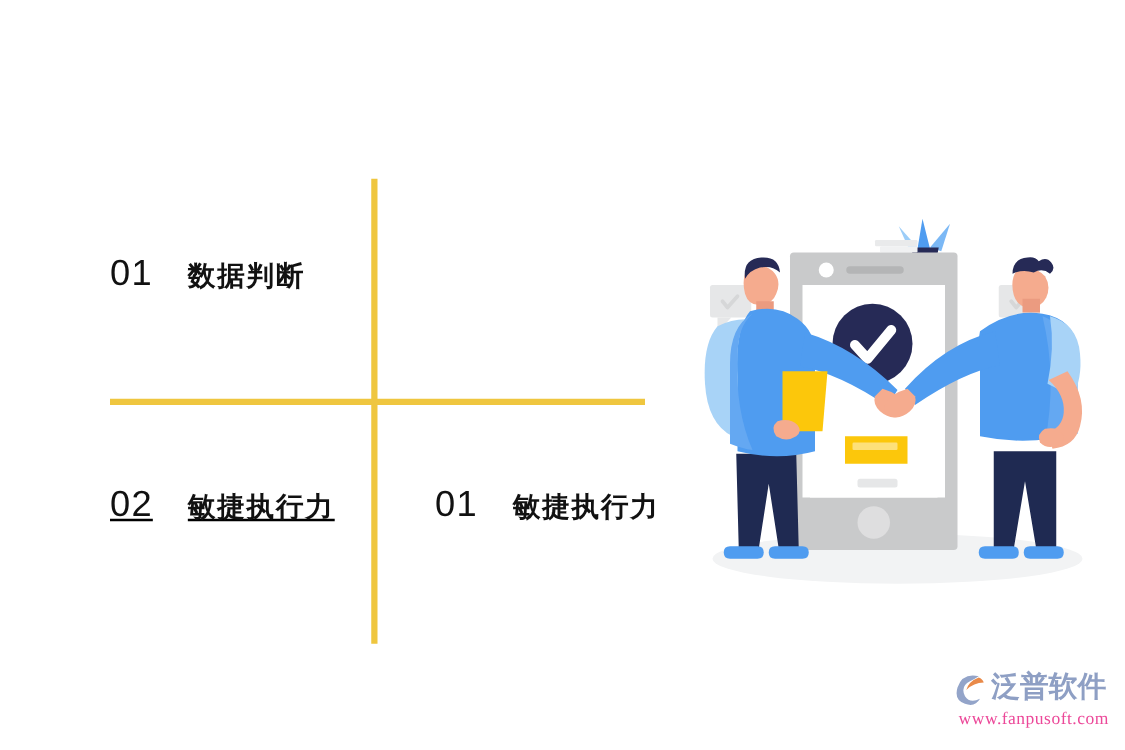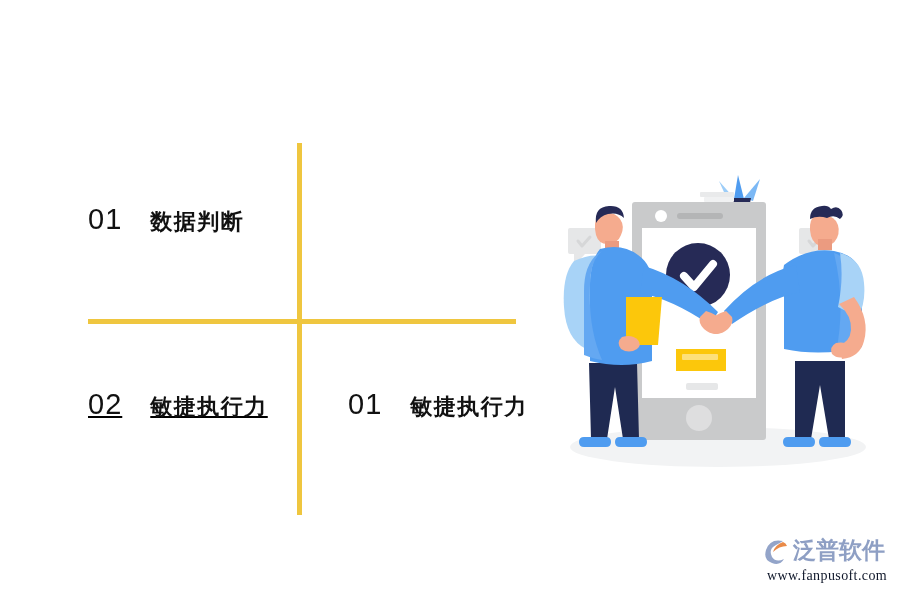--- a/index.html
+++ b/index.html
@@ -91,25 +91,25 @@
     height: 28px;
     flex: 0 0 28px;
     margin-right: 3px;
   }
   #watermark .wm-name {
     font-size: 23px;
     font-weight: bold;
     color: #8e9fc4;
     letter-spacing: 0px;
     line-height: 28px;
-    font-family: Liberation Sans, sans-serif;
+    font-family: Liberation Serif, serif;
   }
   #watermark .wm-url {
     font-size: 14px;
-    color: #0f172a;
+    color: #ec4899;
     letter-spacing: 0.4px;
     margin-top: 1px;
     text-align: center;
     font-family: "Liberation Serif", "DejaVu Serif", serif;
   }
 </style>
 </head>
 <body>
 
 <div id="slide">

